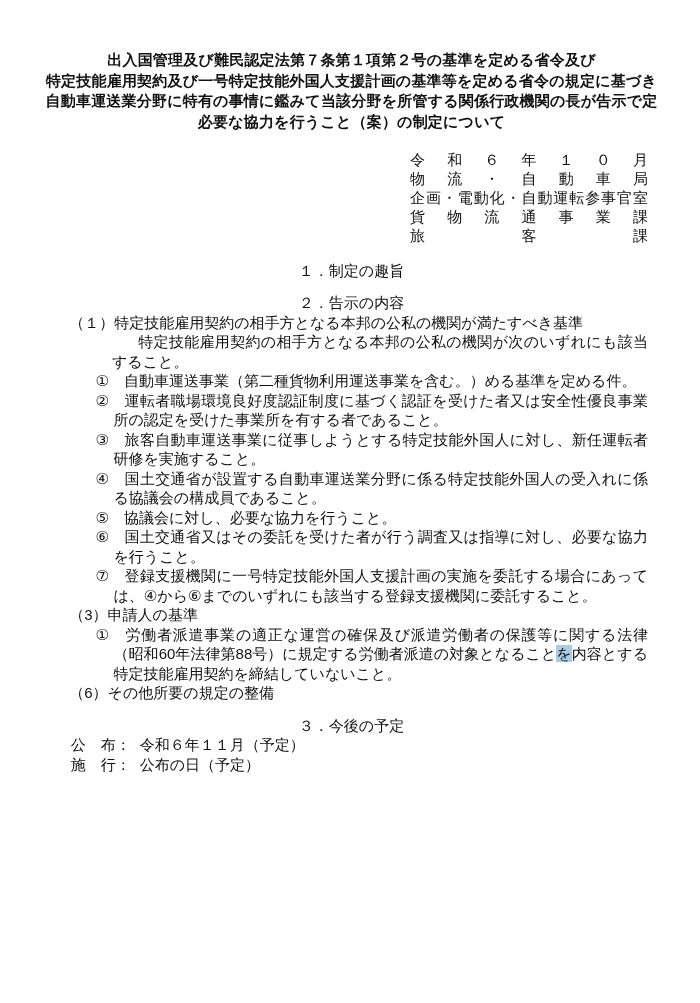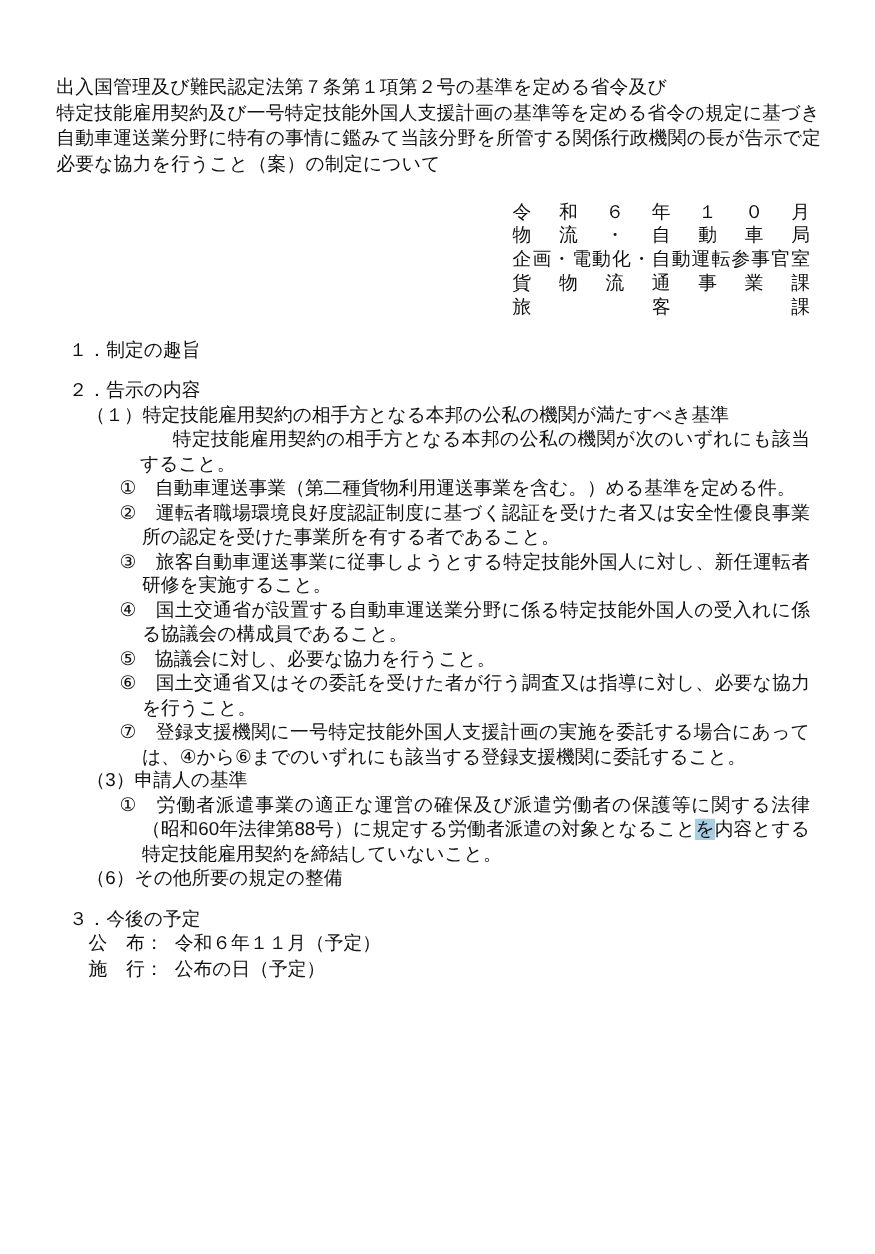--- a/index.html
+++ b/index.html
@@ -14,42 +14,44 @@
     box-sizing: border-box;
     background: #ffffff;
     padding: 46px 52px 60px 55px;
     font-family: "Liberation Sans", "DejaVu Sans", sans-serif;
     font-size: 15px;
     line-height: 1.3;
     color: #111111;
   }
   
   .doc-title {
-    font-weight: normal;
+    font-weight: bold;
+    text-align: center;
     font-size: 15px;
     line-height: 1.38;
-    margin: 14px -10px;
+    margin: 4px -10px;
     letter-spacing: 0.2px;
   }
   .doc-title .t-line { white-space: nowrap; }
   
   .author-block {
     width: 238px;
     margin: 17px 0 16px auto;
     font-size: 15px;
     line-height: 1.27;
   }
   .jline {
     display: flex;
     justify-content: space-between;
   }
   
   .sec-heading {
     margin-top: 13px;
     white-space: nowrap;
+    text-align: center;
   }
   .sec-heading.first { margin-top: 0; }
   .s1p {
     padding-left: 1.05em;
     text-indent: 1.05em;
     text-align: justify;
   }
   .subheading {
     margin-left: 0.95em;
     white-space: nowrap;
@@ -60,21 +62,21 @@
     text-align: justify;
   }
   .item {
     padding-left: 3.9em;
     text-indent: -1.2em;
     text-align: justify;
   }
   .sched-row {
     margin-left: 1.05em;
   }
-  .sched-value { margin-left: 0.6em; font-family: Liberation Serif, serif; }
+  .sched-value { margin-left: 0.6em; }
   .hl { background: #a9cde3; }
 </style>
 </head>
 <body>
 
 <div class="page">
 
   <div class="doc-title">
     <div class="t-line">出入国管理及び難民認定法第７条第１項第２号の基準を定める省令及び</div>
     <div class="t-line">特定技能雇用契約及び一号特定技能外国人支援計画の基準等を定める省令の規定に基づき</div>

